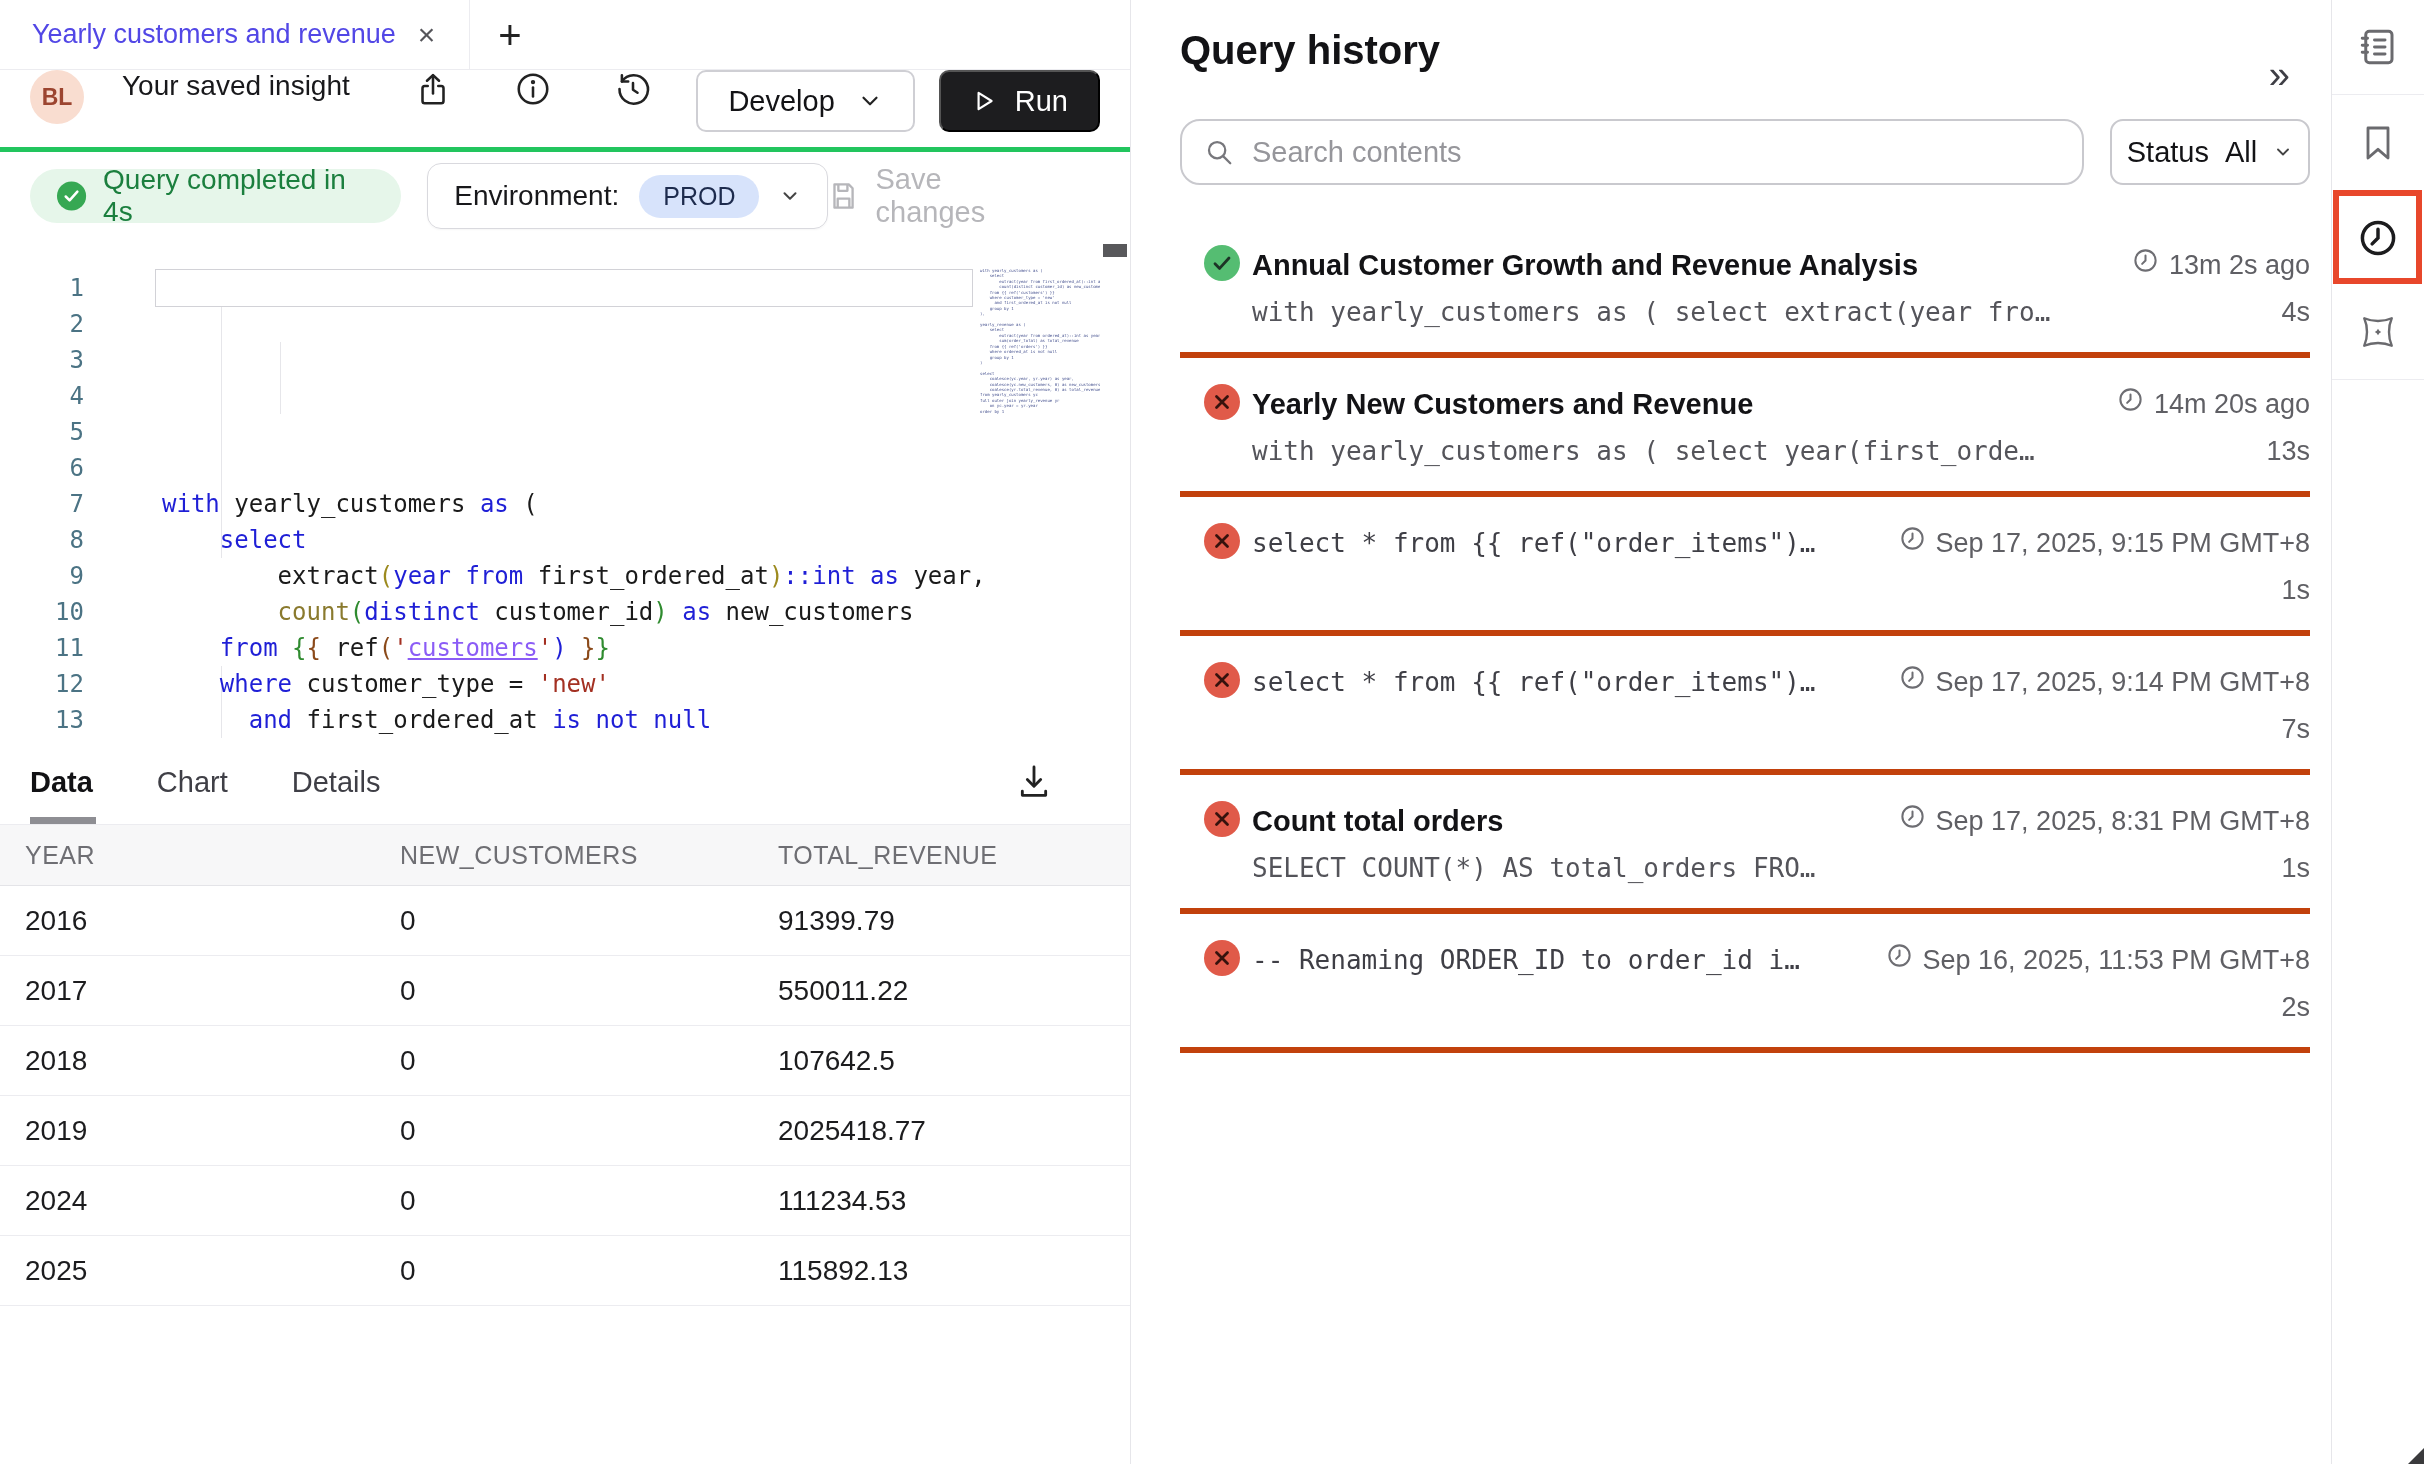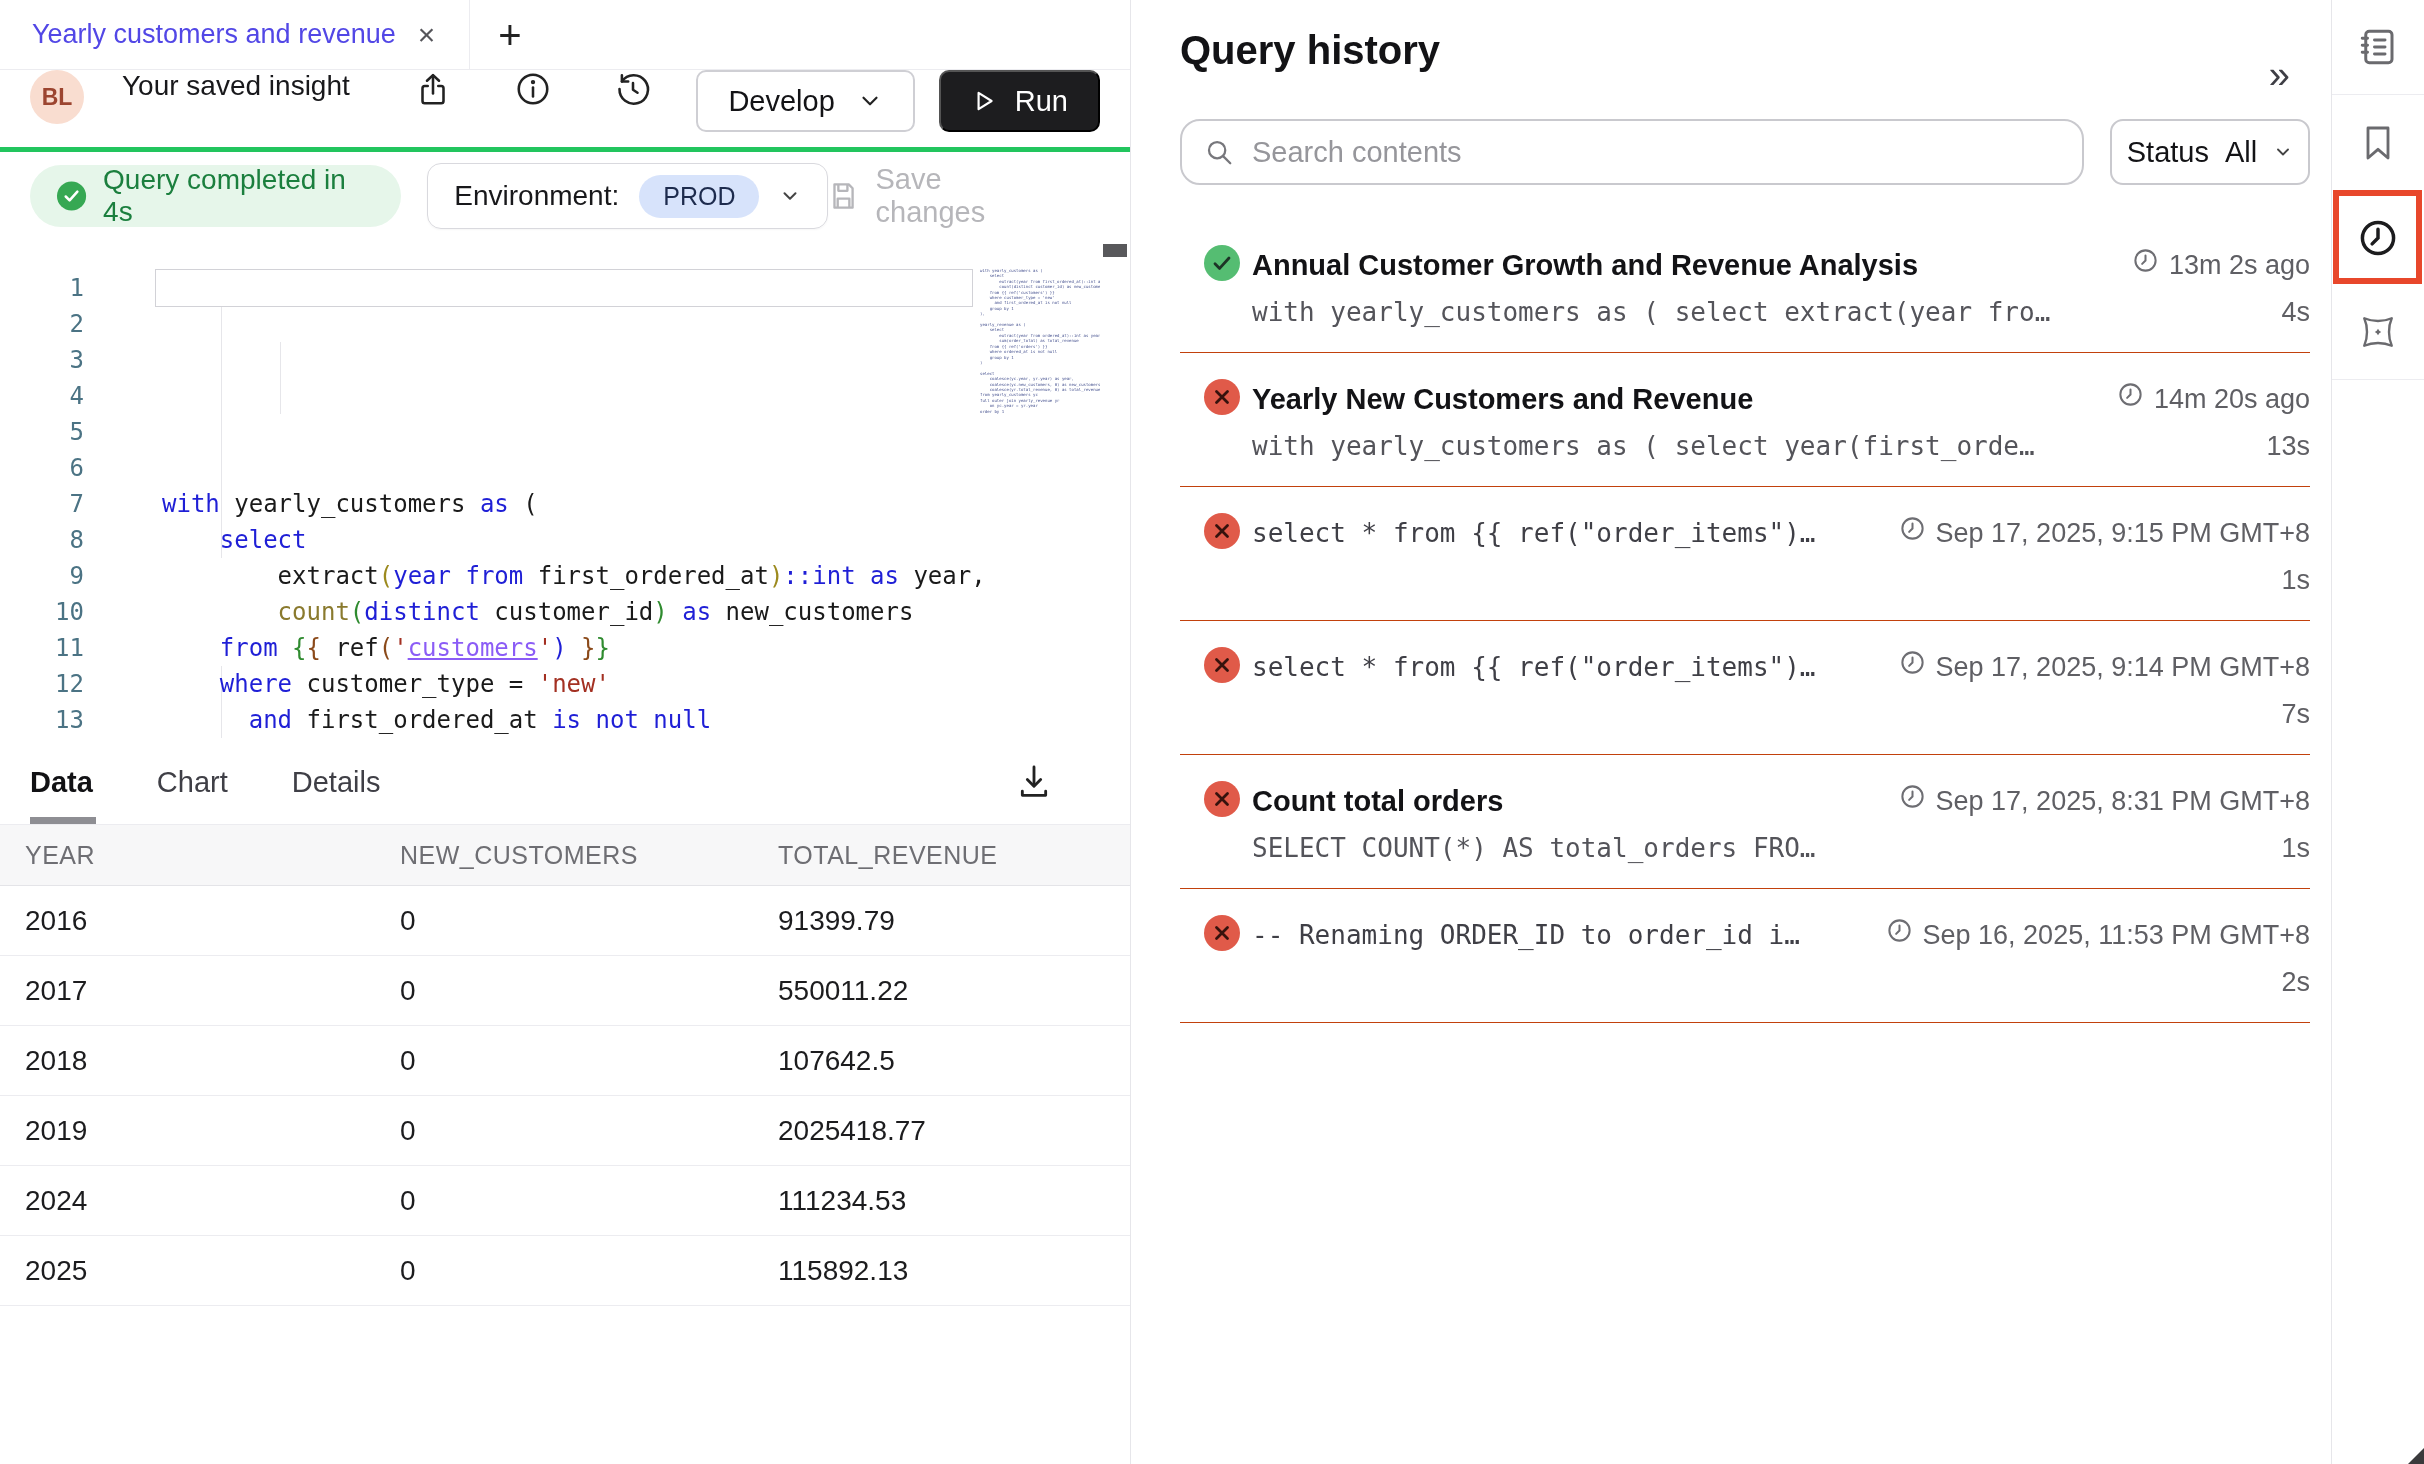--- a/index.html
+++ b/index.html
@@ -16,21 +16,21 @@
   
   .toolbar { height:82px; border-bottom:5px solid #22c55e; display:flex; align-items:flex-start; padding:0 30px; }
   .avatar { width:54px; height:54px; border-radius:50%; background:#f9ddd0; color:#9c4530; font-weight:700; font-size:23px; display:flex; align-items:center; justify-content:center; }
   .saved-label { font-size:28px; color:#18181b; margin-left:38px; }
   .tb-icons { margin-left:auto; display:flex; align-items:center; gap:62px; margin-right:44px; }
   .icon-btn { width:38px; height:38px; display:flex; align-items:center; justify-content:center; }
   .btn-develop { height:62px; padding:0 30px; border:2px solid #cfcfd4; border-radius:10px; background:#fff; display:flex; align-items:center; gap:22px; font-size:29px; color:#131316; }
   .btn-run { height:62px; margin-left:24px; padding:0 30px; border-radius:10px; background:#1d1d1f; color:#fff; display:flex; align-items:center; gap:18px; font-size:29px; font-weight:500; }
   
   .statusrow { height:88px; display:flex; align-items:center; padding:0 30px; }
-  .pill-ok { display:flex; align-items:center; gap:16px; background:#e6f6ea; border-radius:32px; height:62px; padding:0 26px; color:#1b7f3e; font-size:28px; }
+  .pill-ok { display:flex; align-items:center; gap:16px; background:#e6f6ea; border-radius:32px; height:54px; padding:0 26px; color:#1b7f3e; font-size:28px; }
   .pill-env { margin-left:26px; display:flex; align-items:center; gap:20px; height:66px; border:1px solid #d9d9de; border-radius:14px; padding:0 26px; font-size:28px; color:#18181b; box-shadow:0 1px 2px rgba(0,0,0,.04); }
   .prod-badge { background:#d7e3fb; color:#1d2b4d; border-radius:999px; padding:7px 24px; font-size:25px; font-weight:500; }
   .save-changes { margin-left:auto; margin-right:46px; display:flex; align-items:center; gap:16px; color:#b6b6ba; font-size:29px; }
   
   .editor { position:relative; height:500px; display:flex; font-family:"DejaVu Sans Mono", monospace; font-size:24px; line-height:36px; overflow:hidden; }
   .gutter { width:100px; padding:30px 16px 0 0; text-align:right; color:#4b7384; font-size:24px; }
   .gutter div { height:36px; }
   .code { position:relative; flex:1; padding:30px 0 0 62px; white-space:pre; overflow:hidden; }
   .code-line { height:36px; position:relative; z-index:2; }
   .active-line { position:absolute; left:55px; top:29px; width:818px; height:38px; border:1px solid #d2d2d7; z-index:1; }
@@ -52,21 +52,21 @@
   
   .panel-hist { position:absolute; left:1132px; top:0; width:1198px; height:1464px; padding:0 20px 0 48px; }
   .qh-title { margin-top:28px; font-size:40px; font-weight:600; color:#131316; }
   .qh-collapse { position:absolute; top:54px; right:40px; font-size:38px; color:#3f3f46; }
   .qh-searchrow { margin-top:46px; display:flex; gap:26px; }
   .qh-search { flex:1; height:66px; border:2px solid #c9c9ce; border-radius:20px; display:flex; align-items:center; padding:0 22px; gap:18px; }
   .qh-search input { border:none; outline:none; flex:1; font-size:29px; color:#131316; font-family:"Liberation Sans",sans-serif; }
   .qh-search input::placeholder { color:#96969b; }
   .qh-filter { width:200px; height:66px; border:2px solid #c9c9ce; border-radius:13px; display:flex; align-items:center; justify-content:center; gap:16px; font-size:29px; color:#131316; }
   .qh-list { margin-top:34px; }
-  .qh-item { padding:26px 0 24px 0; border-bottom:1px solid #c2410c; }
+  .qh-item { padding:26px 0 24px 0; border-bottom:6px solid #c2410c; }
   .qh-r1 { display:flex; align-items:flex-start; }
   .qh-status { width:36px; height:36px; margin-left:24px; flex:none; }
   .qh-t { margin-left:12px; font-size:29px; font-weight:600; color:#131316; line-height:40px; white-space:nowrap; overflow:hidden; }
   .qh-t.mono { font-family:"DejaVu Sans Mono",monospace; font-weight:400; color:#3f3f46; font-size:26px; }
   .qh-time { margin-left:auto; display:flex; align-items:center; gap:10px; color:#5f5f64; font-size:27px; line-height:40px; white-space:nowrap; padding-left:20px; }
   .qh-r2 { display:flex; margin-top:12px; }
   .qh-sub { margin-left:72px; font-family:"DejaVu Sans Mono",monospace; font-size:26px; color:#54545a; white-space:nowrap; overflow:hidden; }
   .qh-dur { margin-left:auto; color:#5f5f64; font-size:27px; }
   
   .rail { position:absolute; left:2331px; top:0; width:93px; height:1464px; border-left:1px solid #e6e6ea; background:#fff; }

